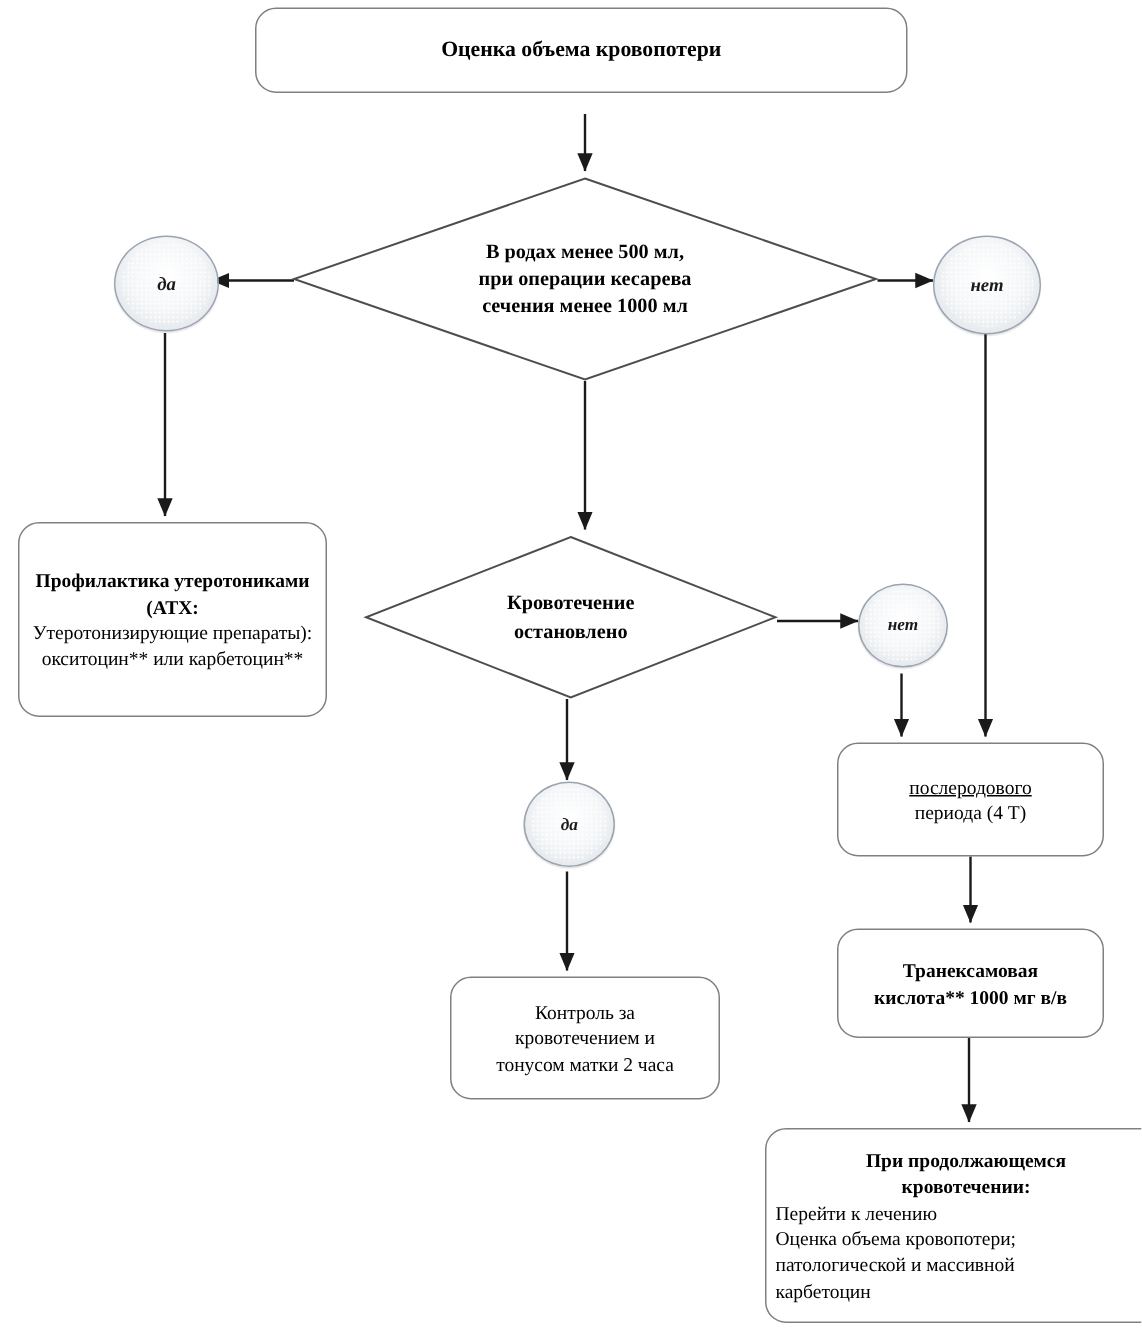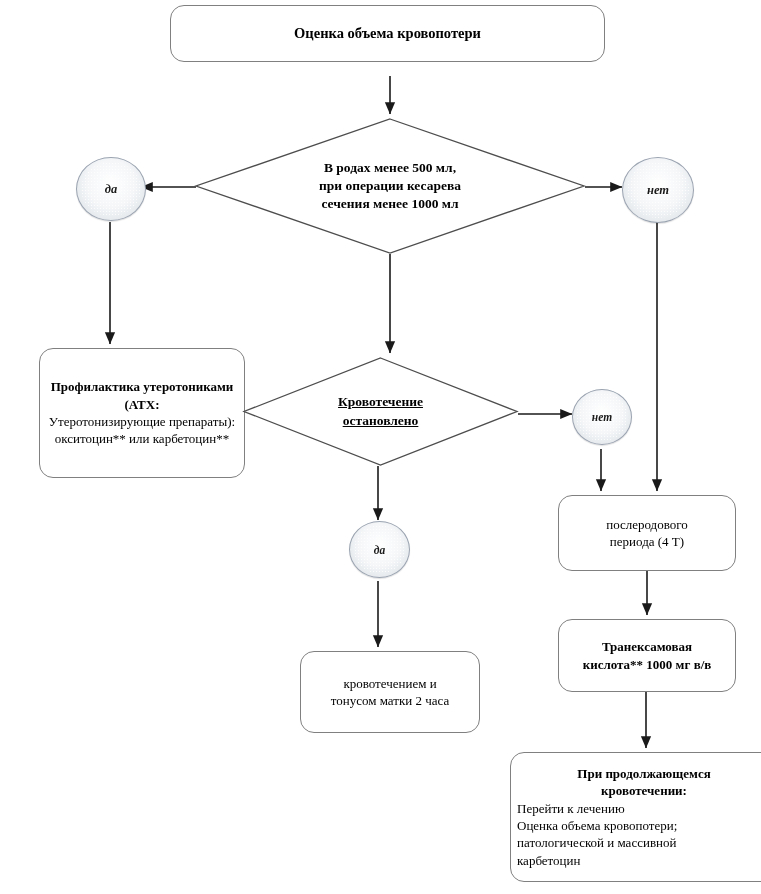--- a/index.html
+++ b/index.html
@@ -174,59 +174,60 @@
   <div class="ell" style="left:76px; top:157px; width:68px; height:62px; font-size:12.5px;">
     <span class="dots"></span>
     <span class="lbl">да</span>
   </div>
 
   <div class="ell" style="left:622px; top:157px; width:70px; height:64px; font-size:12.5px;">
     <span class="dots"></span>
     <span class="lbl">нет</span>
   </div>
 
-  <div class="node box" style="left:12px; top:348px; width:206px; height:130px; font-size:13px;margin-left:27px;">
+  <div class="node box" style="left:12px; top:348px; width:206px; height:130px; font-size:13px;">
     <span class="txt">
       <span class="lead">Профилактика утеротониками (АТХ:</span>
       <span style="display:block;">Утеротонизирующие препараты): окситоцин** или карбетоцин**</span>
     </span>
   </div>
 
   <div class="diamond" style="left:243px; top:357px; width:275px; height:109px;">
     <svg width="275" height="109" viewBox="0 0 275 109">
       <polygon points="137.5,1 274,54.5 137.5,108 1,54.5" fill="#ffffff" stroke="#4d4d4d" stroke-width="1.3"></polygon>
     </svg>
-    <div class="dtxt" style="font-size:13.5px;text-decoration:underline;">
+    <div class="dtxt" style="font-size:13.5px;">
       <div>
         <span>Кровотечение</span><br>
         <span>остановлено</span>
       </div>
     </div>
   </div>
 
   <div class="ell" style="left:572px; top:389px; width:58px; height:54px; font-size:11.5px;">
     <span class="dots"></span>
     <span class="lbl">нет</span>
   </div>
 
   <div class="ell" style="left:349px; top:521px; width:59px; height:55px; font-size:11.5px;">
     <span class="dots"></span>
     <span class="lbl">да</span>
   </div>
 
   <div class="node box" style="left:300px; top:651px; width:180px; height:82px; font-size:13px;">
     <span class="txt">
+      <span style="display:block;">Контроль за</span>
       <span style="display:block;">кровотечением и</span>
       <span style="display:block;">тонусом матки 2 часа</span>
     </span>
   </div>
 
   <div class="node box" style="left:558px; top:495px; width:178px; height:76px; font-size:13px;">
     <span class="txt">
-      <span style="display:block;">послеродового</span>
+      <span style="display:block;text-decoration:underline;">послеродового</span>
       <span style="display:block;">периода (4 Т)</span>
     </span>
   </div>
 
   <div class="node box" style="left:558px; top:619px; width:178px; height:73px; font-size:13px;">
     <span class="txt b">
       <span style="display:block;">Транексамовая</span>
       <span style="display:block;">кислота** 1000 мг в/в</span>
     </span>
   </div>

